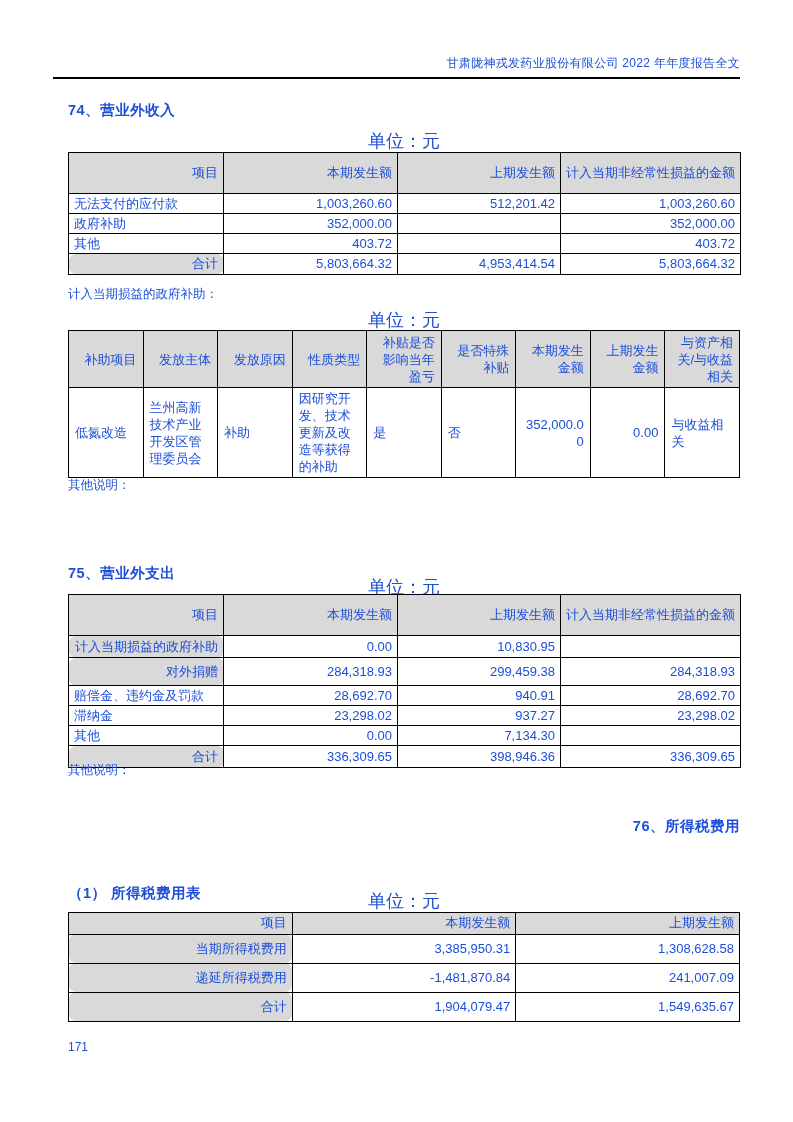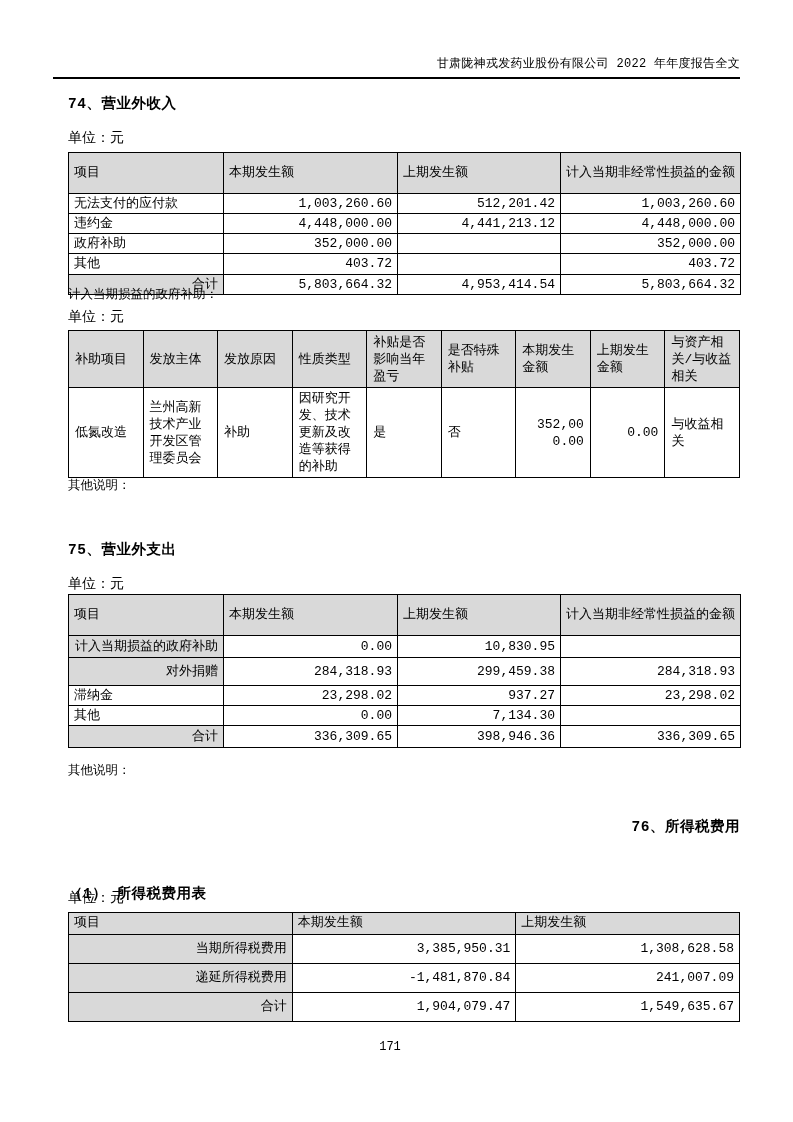--- a/index.html
+++ b/index.html
@@ -1,67 +1,67 @@
 <!DOCTYPE html>
 <html><head>
 <meta charset="utf-8">
 <style>
   html,body{margin:0;padding:0;background:#e8e8e8;}
   .page{
     position:relative;
     width:793px;height:1122px;
     margin:0 auto;
     background:#ffffff;
-    font-family:Liberation Mono, monospace;
-    color:#000000;
+    font-family:Liberation Sans, sans-serif;
+    color:#1d4ed8;
     overflow:hidden;
   }
   .abs{position:absolute;left:68px;width:672px;}
   .doc-header{top:55px;text-align:right;font-size:12px;letter-spacing:.3px;}
   .header-rule{position:absolute;top:77px;left:53px;width:687px;border-top:2px solid #000;height:0;}
   .sec-title{font-size:14.5px;font-weight:bold;letter-spacing:.5px;}
-  #h74{top:94px;}
-  #h75{top:540px;}
+  #h74{top:101px;}
+  #h75{top:564px;}
   #h76{top:817px;text-align:right;}
   #h76sub{top:884px;}
-  .unit{text-align:left;font-size:14px;}
+  .unit{text-align:center;font-size:18px;}
   #unit1{top:129px;}
   #unit2{top:308px;}
   #unit3{top:575px;}
   #unit4{top:889px;}
   .note{font-size:12.5px;}
   #subsidy-note{top:286px;}
   #other1{top:477px;}
   #other2{top:762px;}
   #t1{top:152px;}
   #t2{top:330px;}
   #t3{top:594px;}
   #t4{top:912px;}
-  #pagenum{top:1040px;text-align:center;padding-right:28px;box-sizing:border-box;font-size:12px;}
+  #pagenum{top:1040px;text-align:left;padding-right:28px;box-sizing:border-box;font-size:12px;}
 
   table.fin{
     border-collapse:collapse;
     table-layout:fixed;
     width:672px;
     font-size:13px;
     line-height:1.32;
   }
   table.fin th,table.fin td{
     border:1px solid #000;
     padding:1px 5px;
     vertical-align:middle;
     overflow:hidden;
   }
   table.fin th{
     background:#d9d9d9;
     font-weight:normal;
-    text-align:left;
+    text-align:right;
     line-height:1.45;
   }
-  td.lbl{text-align:left;}
+  td.lbl{text-align:left;border-radius:7px;}
   td.num{text-align:right;}
   td.gray{background:#d9d9d9;text-align:right;}
   
   tr.h40 th{height:38px;}
   tr.h20 th{height:18px;}
   tr.r17 td{height:15px;}
   tr.r21 td{height:19px;}
   tr.r27 td{height:25px;}
   tr.r28 td{height:26px;padding-left:13px;}
   
@@ -97,26 +97,20 @@
       </tr>
     </thead>
     <tbody>
       <tr class="r17">
         <td class="lbl">无法支付的应付款</td>
         <td class="num">1,003,260.60</td>
         <td class="num">512,201.42</td>
         <td class="num">1,003,260.60</td>
       </tr>
       <tr class="r17">
-        <td class="lbl">违约金</td>
-        <td class="num">4,448,000.00</td>
-        <td class="num">4,441,213.12</td>
-        <td class="num">4,448,000.00</td>
-      </tr>
-      <tr class="r17">
         <td class="lbl">政府补助</td>
         <td class="num">352,000.00</td>
         <td class="num"></td>
         <td class="num">352,000.00</td>
       </tr>
       <tr class="r17">
         <td class="lbl">其他</td>
         <td class="num">403.72</td>
         <td class="num"></td>
         <td class="num">403.72</td>
@@ -189,20 +183,26 @@
         <td class="num">10,830.95</td>
         <td class="num"></td>
       </tr>
       <tr class="r27">
         <td class="lbl gray">对外捐赠</td>
         <td class="num">284,318.93</td>
         <td class="num">299,459.38</td>
         <td class="num">284,318.93</td>
       </tr>
       <tr class="r17">
+        <td class="lbl">赔偿金、违约金及罚款</td>
+        <td class="num">28,692.70</td>
+        <td class="num">940.91</td>
+        <td class="num">28,692.70</td>
+      </tr>
+      <tr class="r17">
         <td class="lbl">滞纳金</td>
         <td class="num">23,298.02</td>
         <td class="num">937.27</td>
         <td class="num">23,298.02</td>
       </tr>
       <tr class="r17">
         <td class="lbl">其他</td>
         <td class="num">0.00</td>
         <td class="num">7,134.30</td>
         <td class="num"></td>

